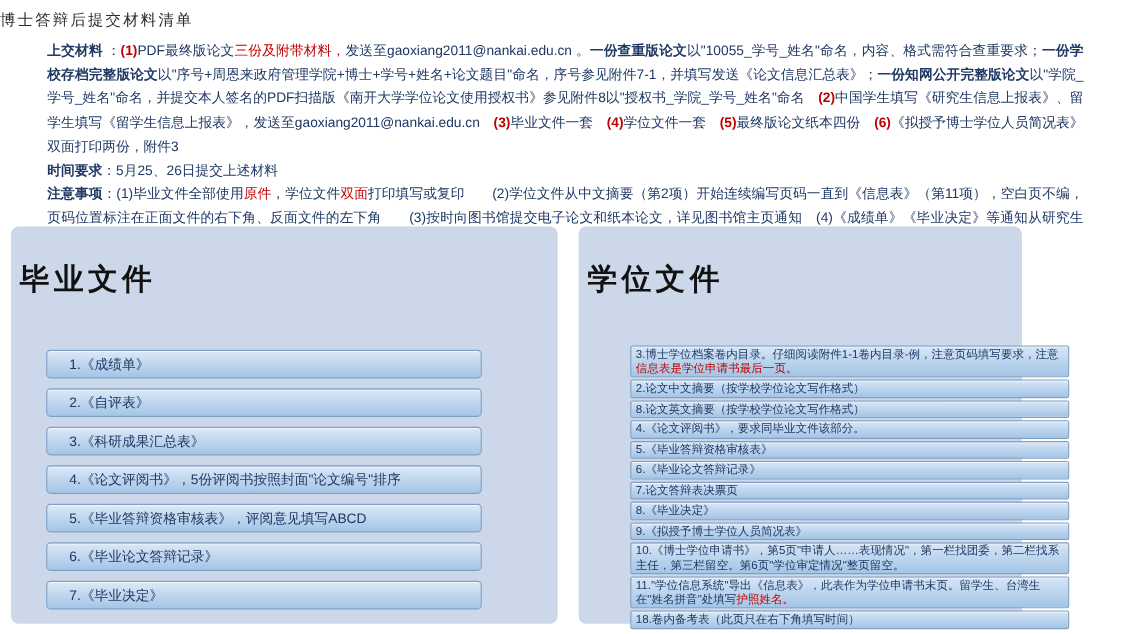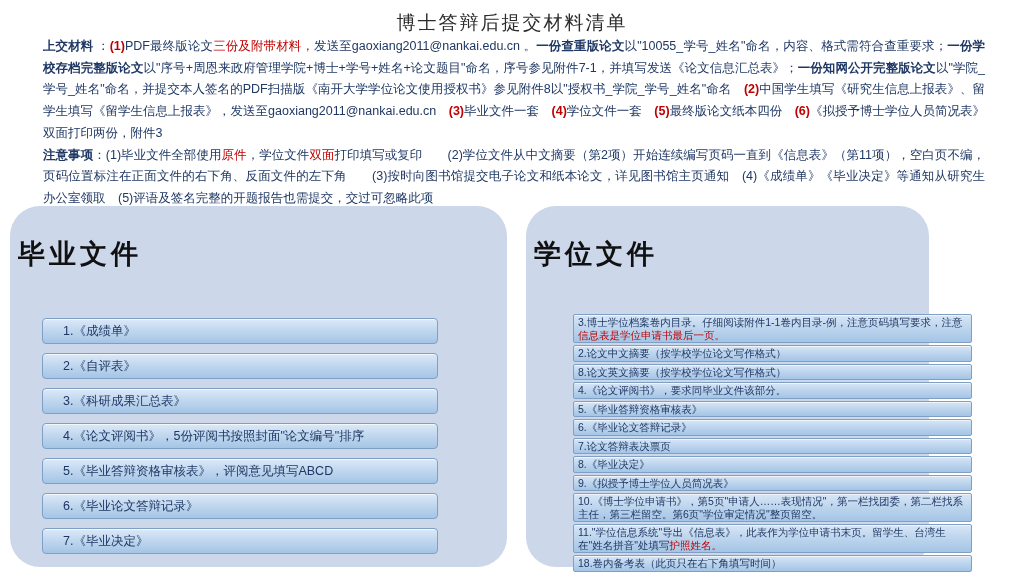--- a/index.html
+++ b/index.html
@@ -6,31 +6,31 @@
     --navy:#1f3864;
     --red:#c00000;
     --panel:#ccd7ea;
     --bar-border:#7f9fc4;
   }
   *{box-sizing:border-box;margin:0;padding:0;}
   html,body{width:1024px;height:576px;background:#ffffff;overflow:hidden;
     font-family:"Liberation Sans","DejaVu Sans",sans-serif;}
   .stage{position:relative;width:1024px;height:576px;background:#fff;}
 
-  .page-title{position:absolute;top:10px;left:0;width:1024px;text-align:center;
-    font-size:19px;font-weight:400;color:#2b2b2b;letter-spacing:2px;}
+  .page-title{position:absolute;top:10px;left:0;width:1024px;text-align:left;
+    font-size:14px;font-weight:400;color:#2b2b2b;letter-spacing:2px;}
 
   .textblock{position:absolute;left:43px;top:36px;width:942px;
     font-size:12.5px;line-height:21.7px;color:var(--navy);text-align:justify;}
   .textblock p{margin:0;}
   .b{font-weight:bold;}
   .r{color:var(--red);}
 
   .panel{position:absolute;top:206px;height:361px;background:var(--panel);
-    border-radius:30px;}
+    border-radius:7px;}
   .panel-left{left:10px;width:497px;}
   .panel-right{left:526px;width:403px;}
   .panel h2{position:absolute;top:30px;left:8px;font-size:27px;font-weight:bold;
     color:#111;letter-spacing:4px;white-space:nowrap;}
 
   .items-left{position:absolute;left:32px;top:112px;width:396px;}
   .grad-item{height:26px;line-height:24px;font-size:12.5px;padding-left:20px;
     margin-bottom:9px;color:var(--navy);
     background:linear-gradient(180deg,#dce9f8 0%,#c2d8ef 45%,#a4c5e6 100%);
     border:1px solid var(--bar-border);border-radius:4px;
@@ -46,20 +46,21 @@
 </style>
 </head>
 <body>
 
 <div class="stage">
 
   <h1 class="page-title">博士答辩后提交材料清单</h1>
 
   <div class="textblock">
     <p><span class="b">上交材料</span><span> ：</span><span class="b r">(1)</span><span>PDF最终版论文</span><span class="r">三份及附带材料，</span><span>发送至gaoxiang2011@nankai.edu.cn 。</span><span class="b">一份查重版论文</span><span>以"10055_学号_姓名"命名，内容、格式需符合查重要求；</span><span class="b">一份学校存档完整版论文</span><span>以"序号+周恩来政府管理学院+博士+学号+姓名+论文题目"命名，序号参见附件7-1，并填写发送《论文信息汇总表》；</span><span class="b">一份知网公开完整版论文</span><span>以"学院_学号_姓名"命名，并提交本人签名的PDF扫描版《南开大学学位论文使用授权书》参见附件8以"授权书_学院_学号_姓名"命名　</span><span class="b r">(2)</span><span>中国学生填写《研究生信息上报表》、留学生填写《留学生信息上报表》，发送至gaoxiang2011@nankai.edu.cn　</span><span class="b r">(3)</span><span>毕业文件一套　</span><span class="b r">(4)</span><span>学位文件一套　</span><span class="b r">(5)</span><span>最终版论文纸本四份　</span><span class="b r">(6)</span><span>《拟授予博士学位人员简况表》双面打印两份，附件3</span></p>
+    <p><span class="b">时间要求</span><span>：5月25、26日提交上述材料</span></p>
     <p><span class="b">注意事项</span><span>：(1)毕业文件全部使用</span><span class="r">原件</span><span>，学位文件</span><span class="r">双面</span><span>打印填写或复印　　(2)学位文件从中文摘要（第2项）开始连续编写页码一直到《信息表》（第11项），空白页不编，页码位置标注在正面文件的右下角、反面文件的左下角　　(3)按时向图书馆提交电子论文和纸本论文，详见图书馆主页通知　(4)《成绩单》《毕业决定》等通知从研究生办公室领取　(5)评语及签名完整的开题报告也需提交，交过可忽略此项</span></p>
   </div>
 
   <div class="panel panel-left">
     <h2>毕业文件</h2>
     <div class="items-left" id="left-items">
         <div class="grad-item"><span>1.《成绩单》</span></div>
         <div class="grad-item"><span>2.《自评表》</span></div>
         <div class="grad-item"><span>3.《科研成果汇总表》</span></div>
         <div class="grad-item"><span>4.《论文评阅书》，5份评阅书按照封面"论文编号"排序</span></div>

